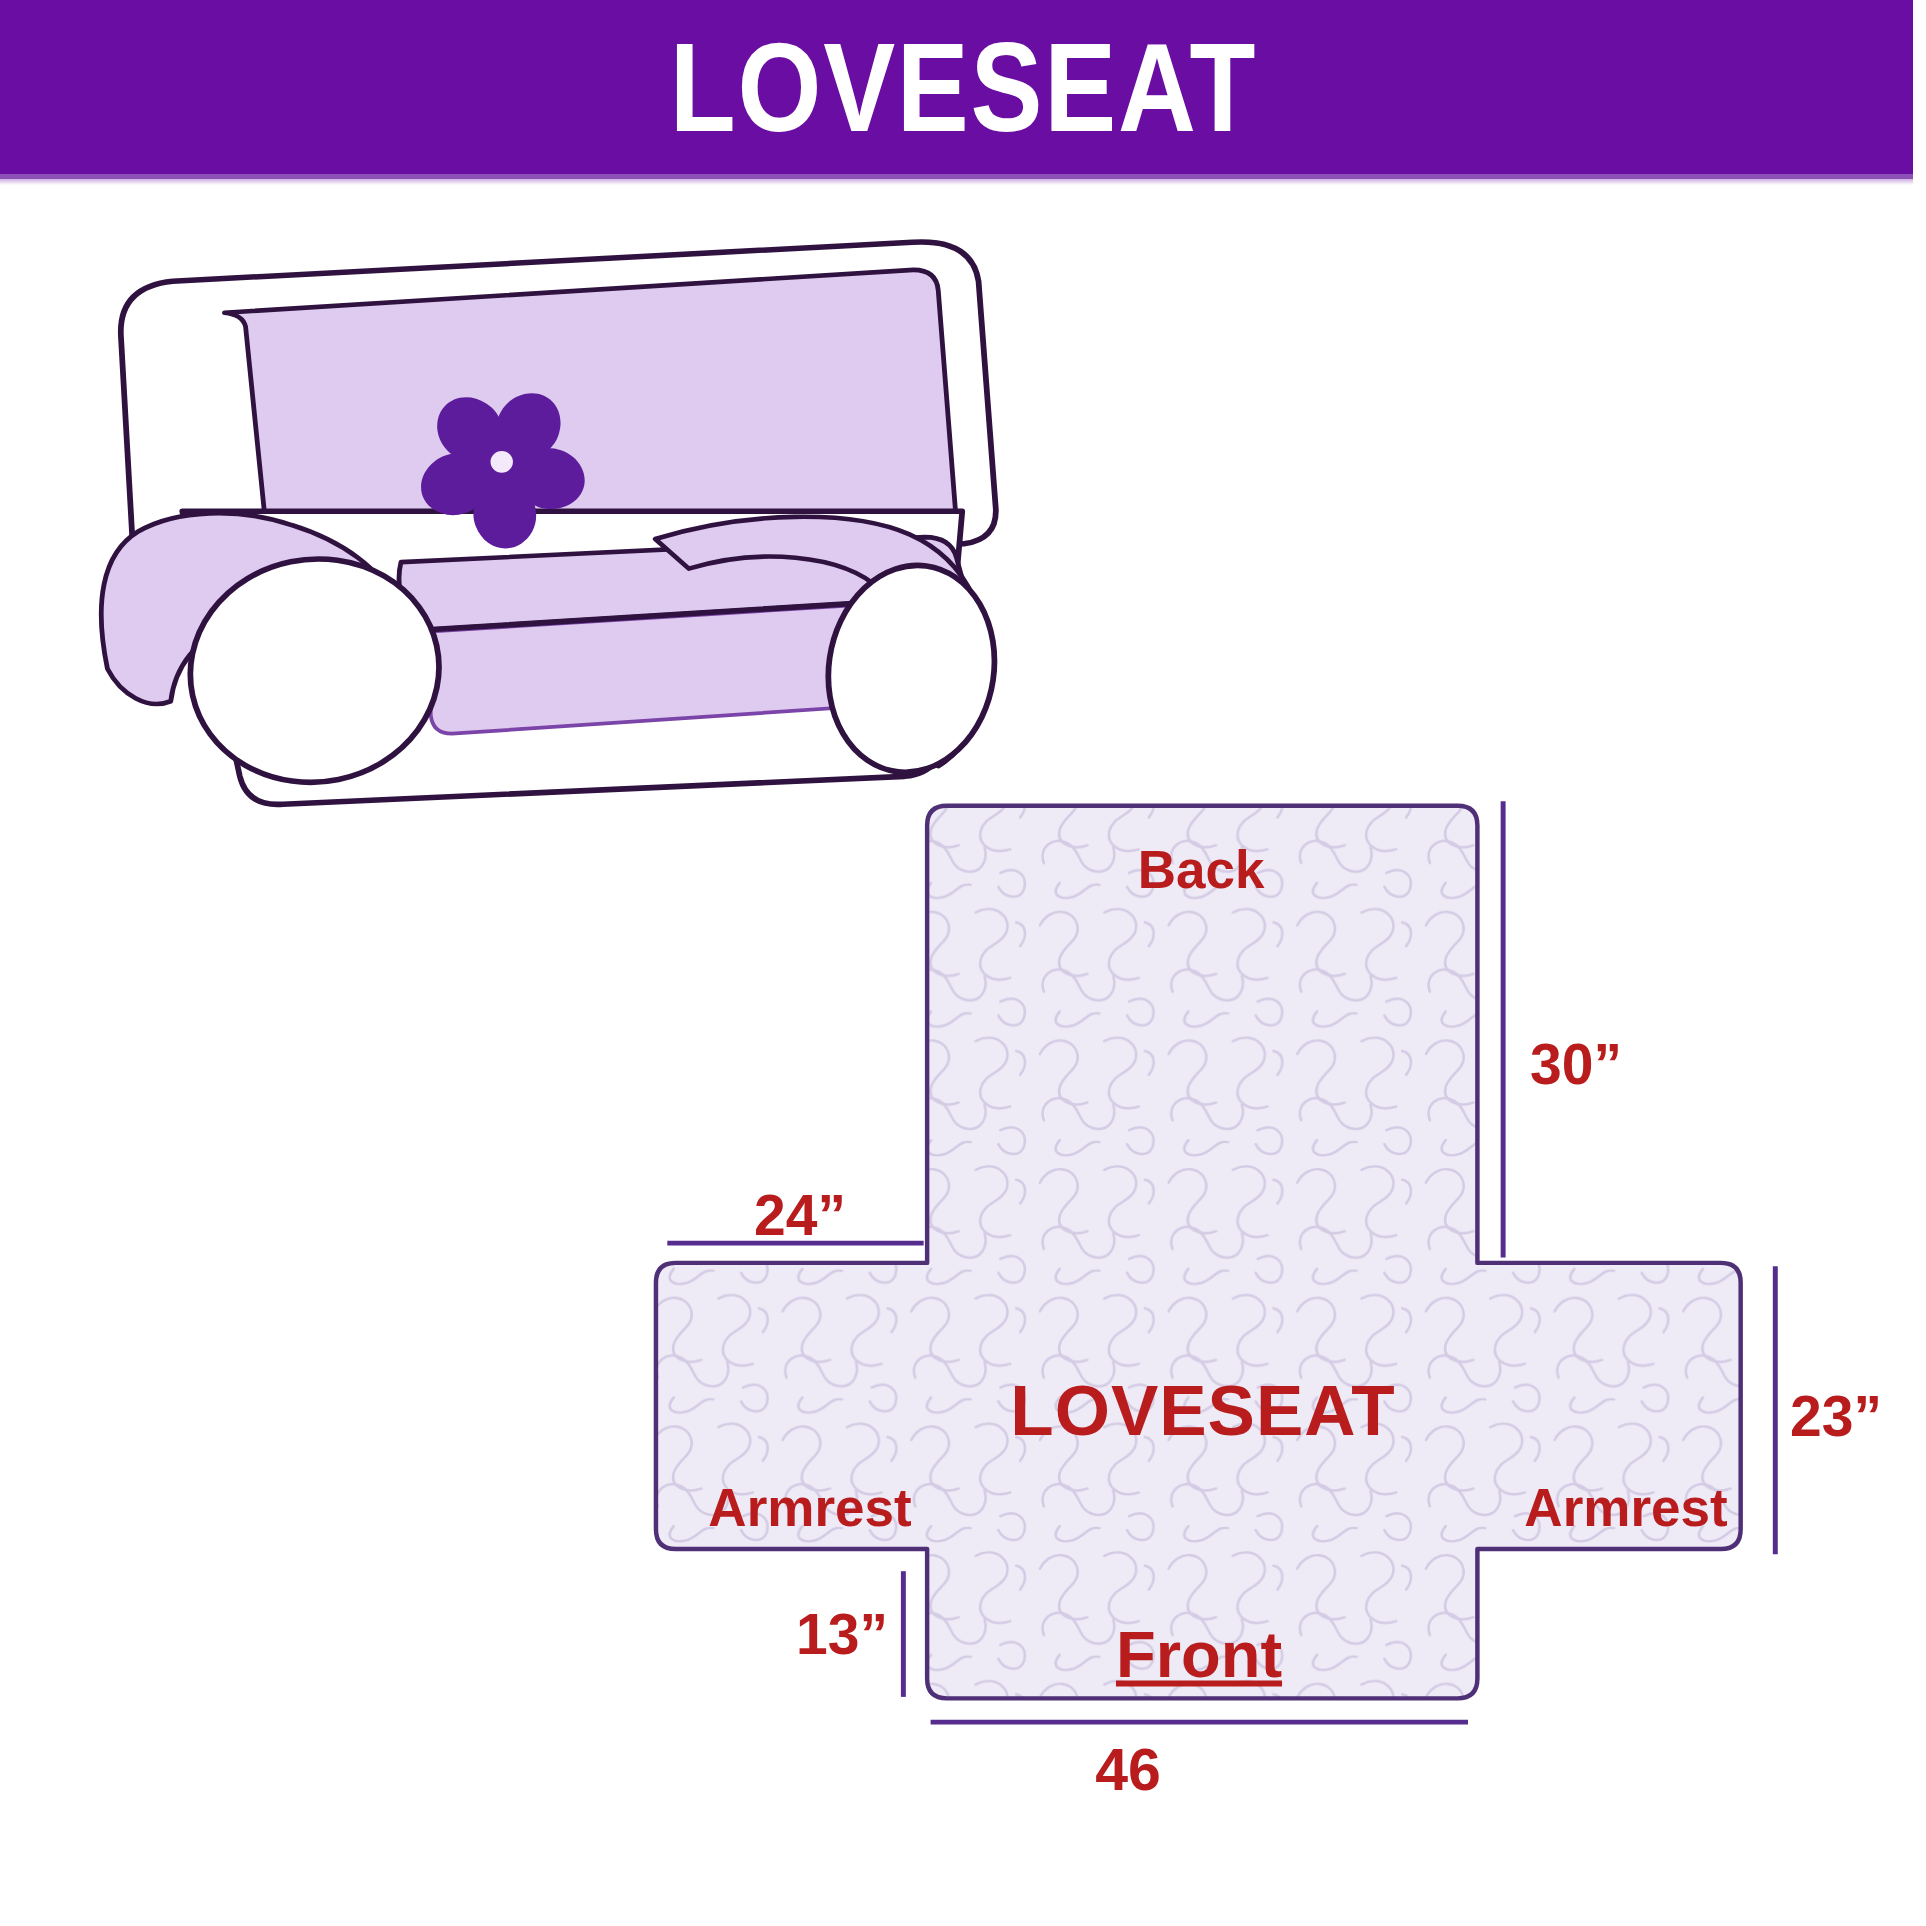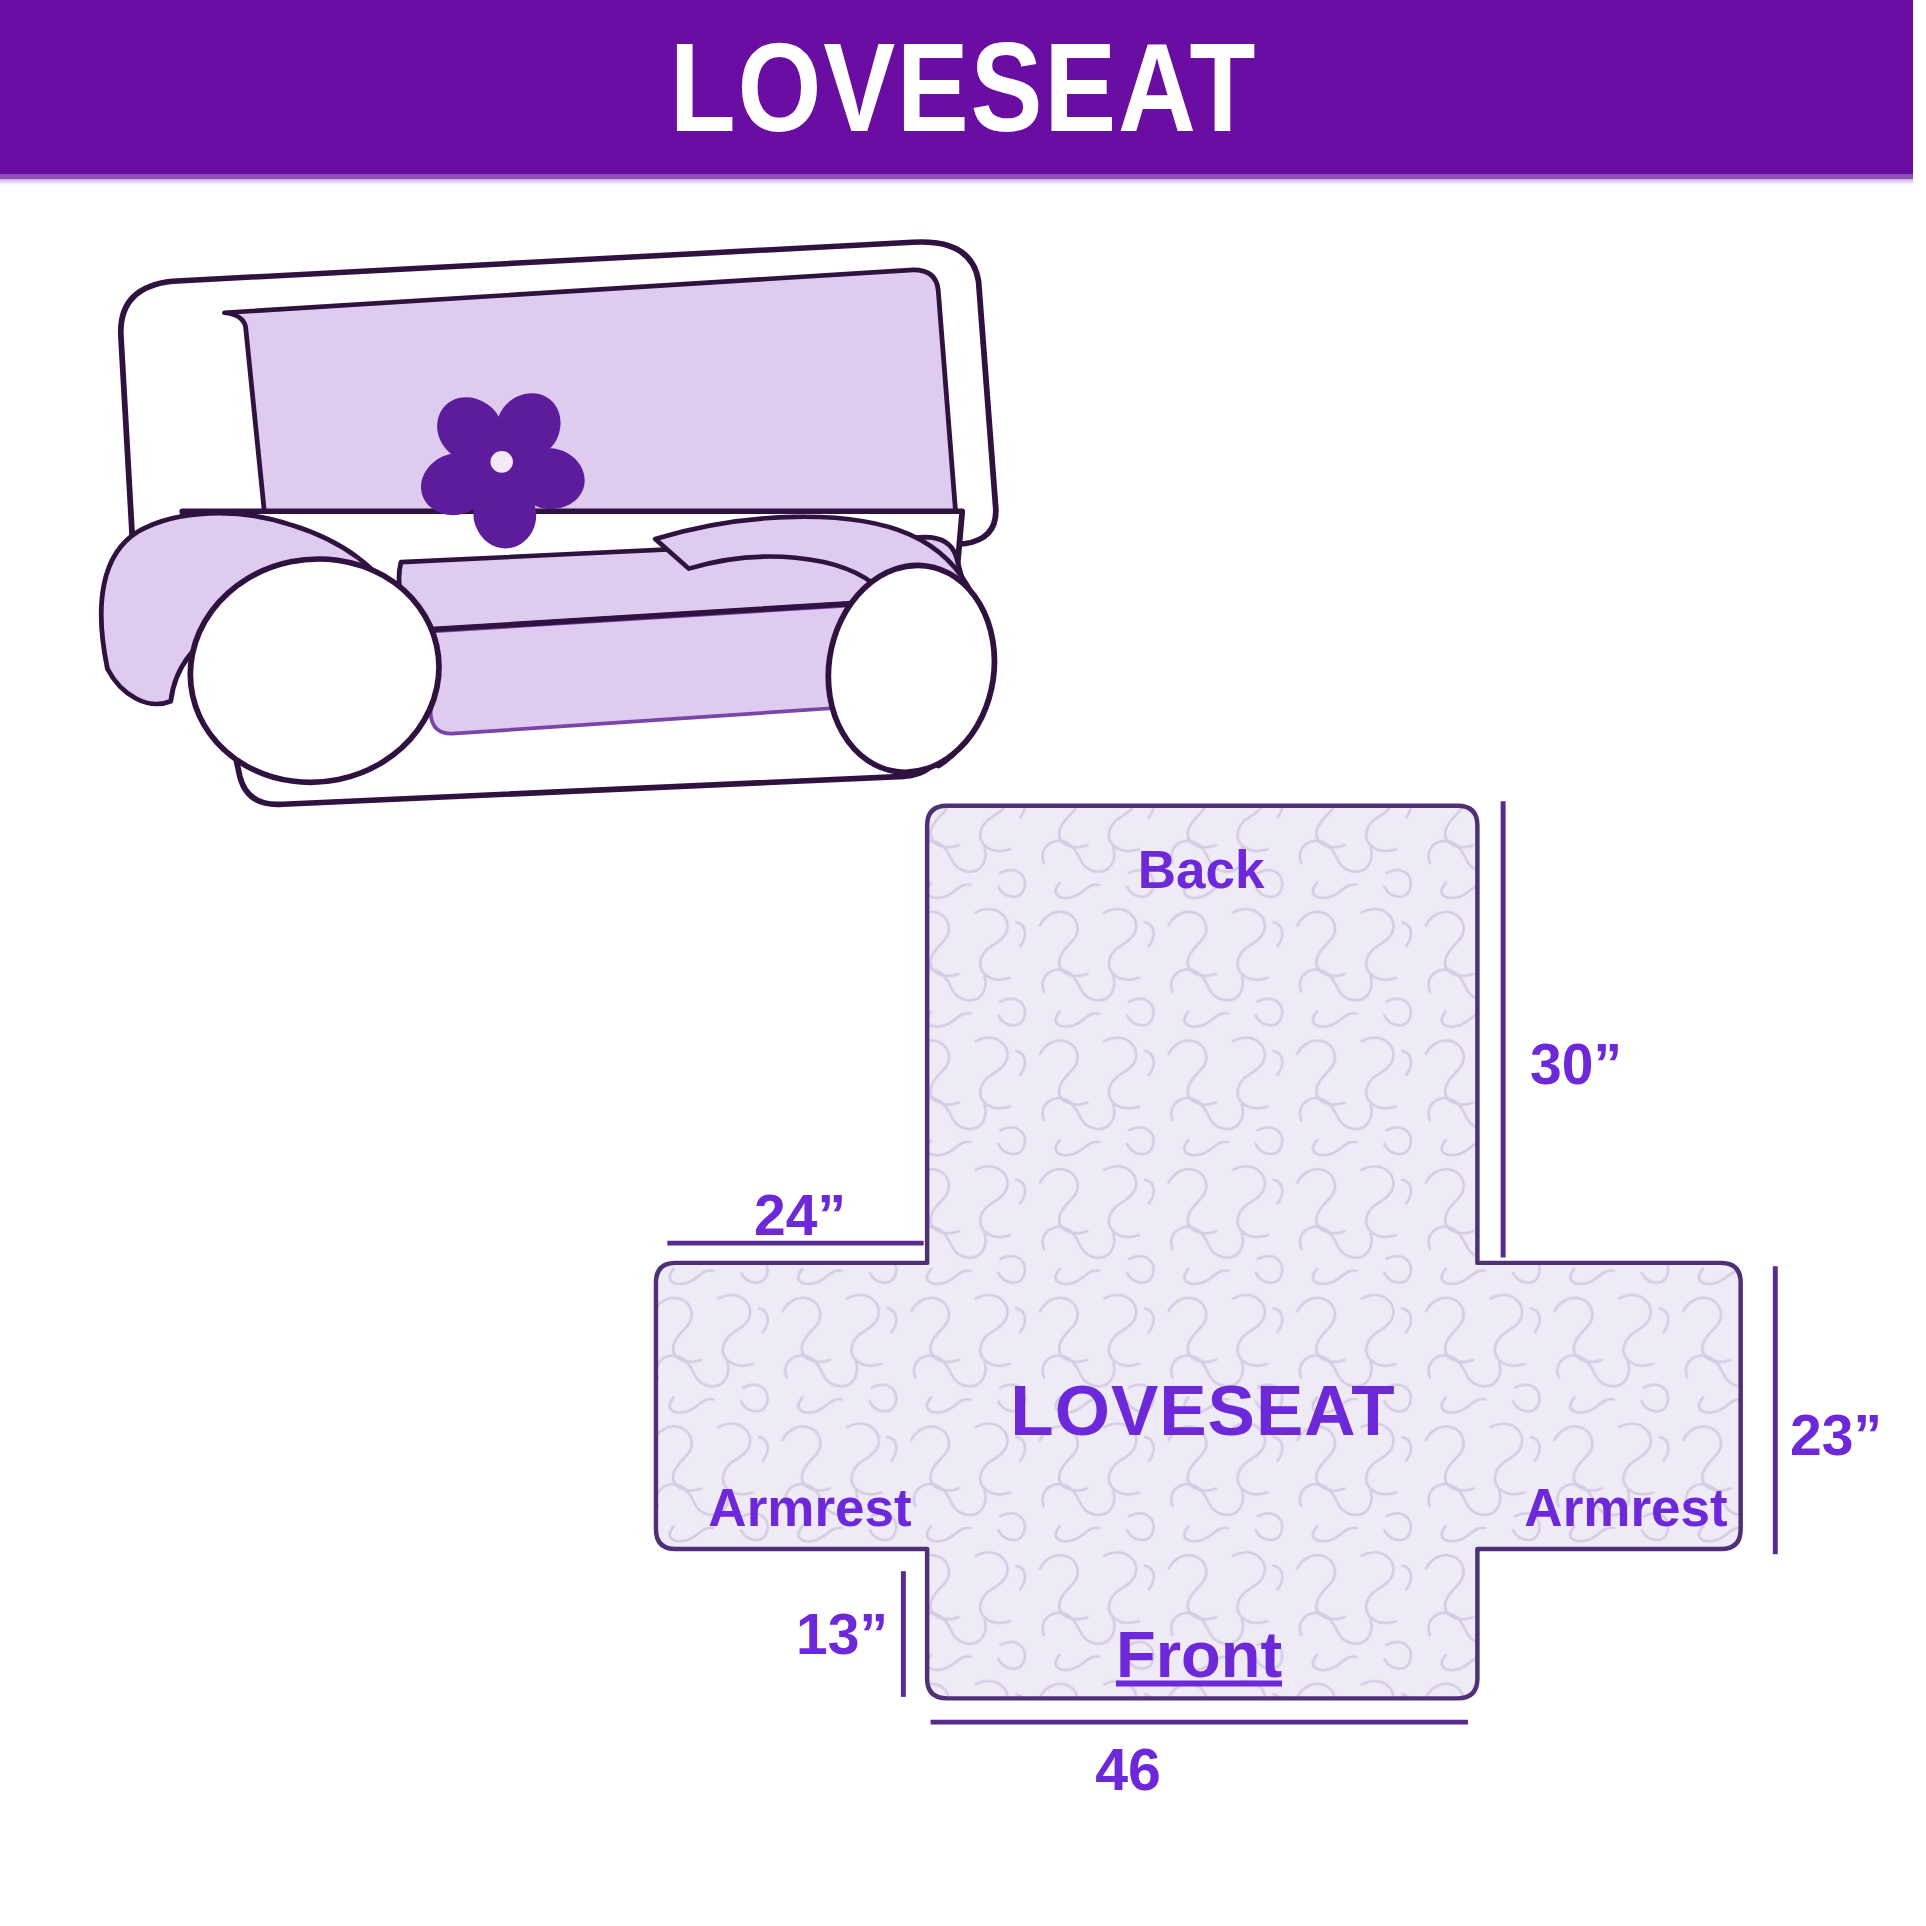--- a/index.html
+++ b/index.html
@@ -18,31 +18,31 @@
   }
   .header-divider-dark{position:absolute;left:0;top:174px;width:1927px;height:5px;background:#8C51B5;}
   .header-divider-light{position:absolute;left:0;top:179px;width:1927px;height:6px;
     background:linear-gradient(#CDAEE2,#ffffff);}
   
   .sofa-svg{position:absolute;left:94px;top:233px;width:921px;height:586px;}
   
   .diagram-svg{position:absolute;left:624px;top:772px;width:1303px;height:1154px;}
   
   .d-label{
-    position:absolute;color:#6d28d9;font-weight:bold;white-space:nowrap;
+    position:absolute;color:#b91c1c;font-weight:bold;white-space:nowrap;
     transform:translate(-50%,-50%);
   }
   .lbl-back{left:1201px;top:869px;font-size:53px;}
   .lbl-center{left:1203px;top:1410px;font-size:71px;letter-spacing:1px;}
   .lbl-armrest-left{left:810px;top:1507px;font-size:53px;}
   .lbl-armrest-right{left:1626px;top:1507px;font-size:53px;}
   .lbl-front{left:1199px;top:1654px;font-size:65px;text-decoration:underline;}
   .lbl-40{left:1576px;top:1064px;font-size:57px;}
   .lbl-24{left:800px;top:1209px;font-size:57px;margin-top:6px;}
-  .lbl-23{left:1836px;top:1416px;font-size:57px;margin-top:19px;}
+  .lbl-23{left:1836px;top:1416px;font-size:57px;}
   .lbl-13{left:842px;top:1634px;font-size:57px;}
   .lbl-46{left:1128px;top:1770px;font-size:59px;}
 </style>
 </head>
 <body>
 
 <div class="stage">
 
   <div class="header">
     <span class="header-title">LOVESEAT</span>

